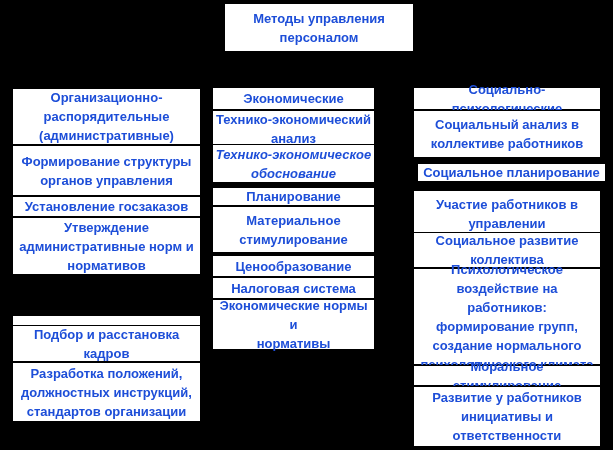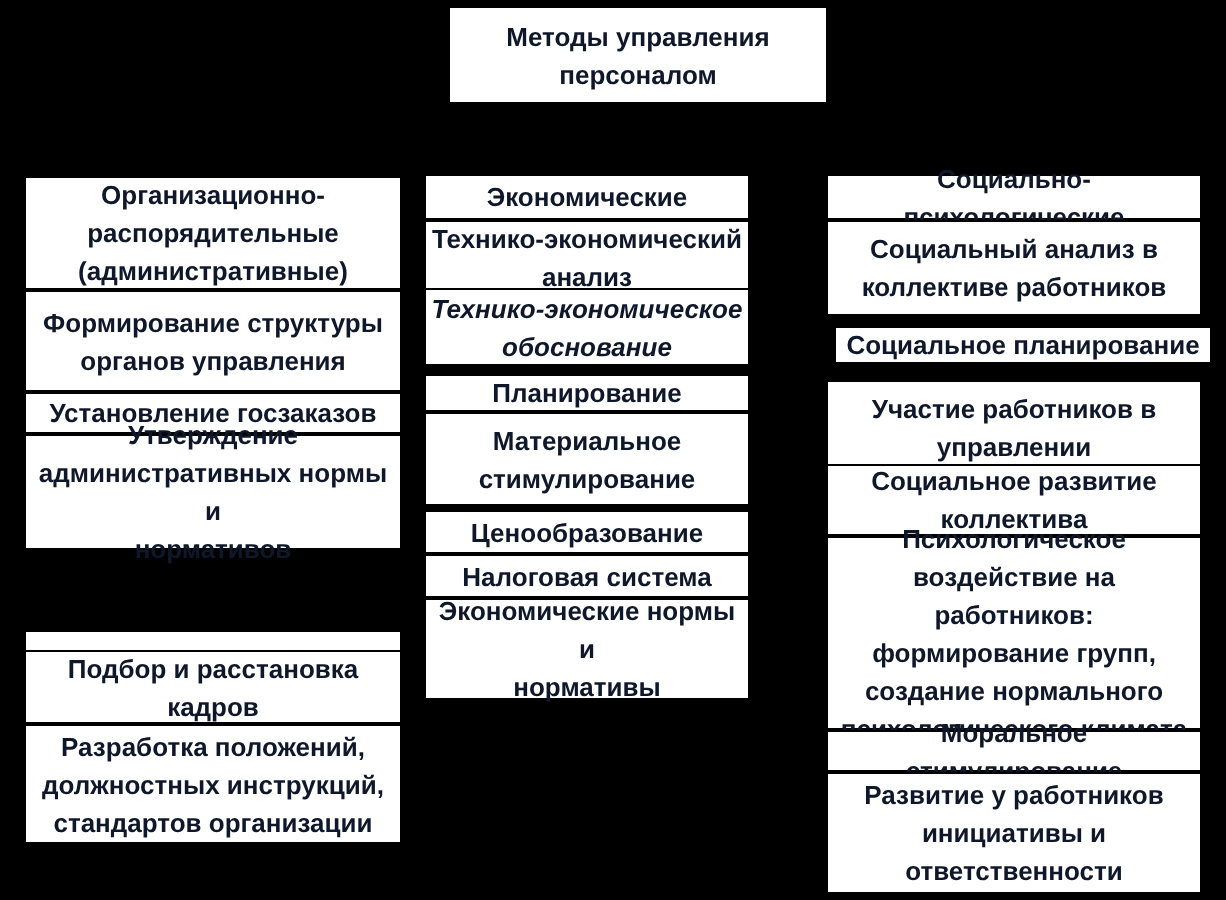--- a/index.html
+++ b/index.html
@@ -13,21 +13,21 @@
     width: 613px;
     height: 450px;
     background: #000000;
     overflow: hidden;
   }
   .box {
     position: absolute;
     box-sizing: border-box;
     background: #ffffff;
     border: 1px solid #000000;
-    color: #0f172a;
+    color: #1d4ed8;
     font-size: 13px;
     font-weight: bold;
     line-height: 19px;
     display: flex;
     align-items: center;
     justify-content: center;
     text-align: center;
     white-space: pre-line;
     padding: 0 1px;
   }
@@ -44,21 +44,21 @@
   <div class="box" style="left:224px; top:3px; width:190px; height:49px;">Методы управления
 персоналом</div>
 
   <div class="box col-left" style="top:145px; height:51px;">Формирование структуры
 органов управления</div>
   <div class="box col-left" style="top:88px;  height:57px;">Организационно-
 распорядительные
 (административные)</div>
   <div class="box col-left" style="top:196px; height:21px;">Установление госзаказов</div>
   <div class="box col-left" style="top:217px; height:58px;">Утверждение
-административных нормы и
+административные норм и
 нормативов</div>
   <div class="box col-left" style="top:275px; height:50px;margin-top:40px;">Издание приказов и
 распоряжений</div>
   <div class="box col-left" style="top:325px; height:37px;">Подбор и расстановка
 кадров</div>
   <div class="box col-left" style="top:362px; height:60px;">Разработка положений,
 должностных инструкций,
 стандартов организации</div>
 
   <div class="box col-mid" style="top:87px;  height:23px;">Экономические</div>

